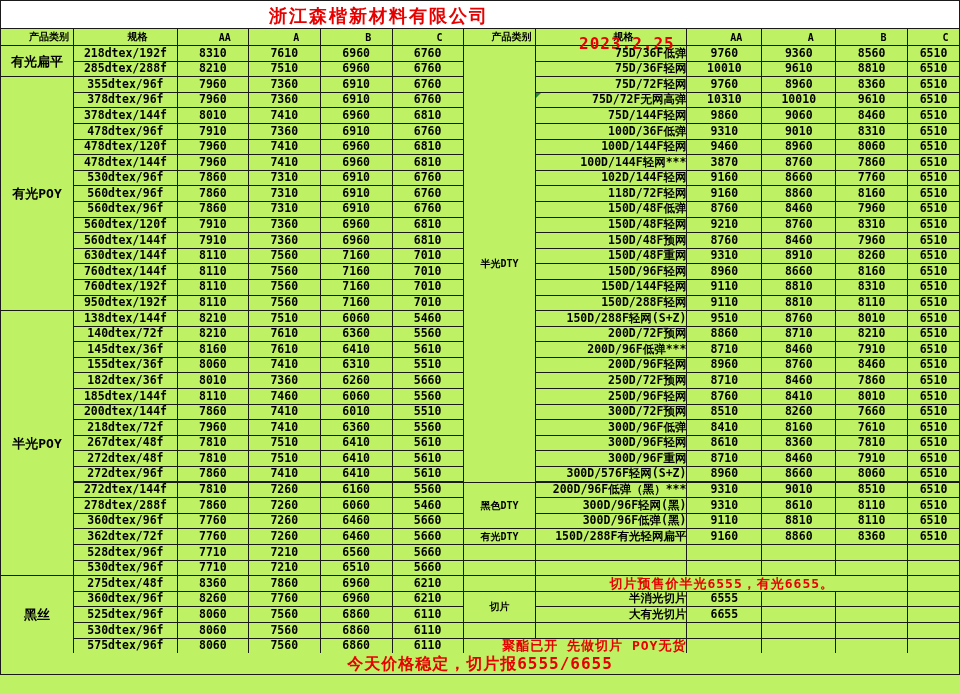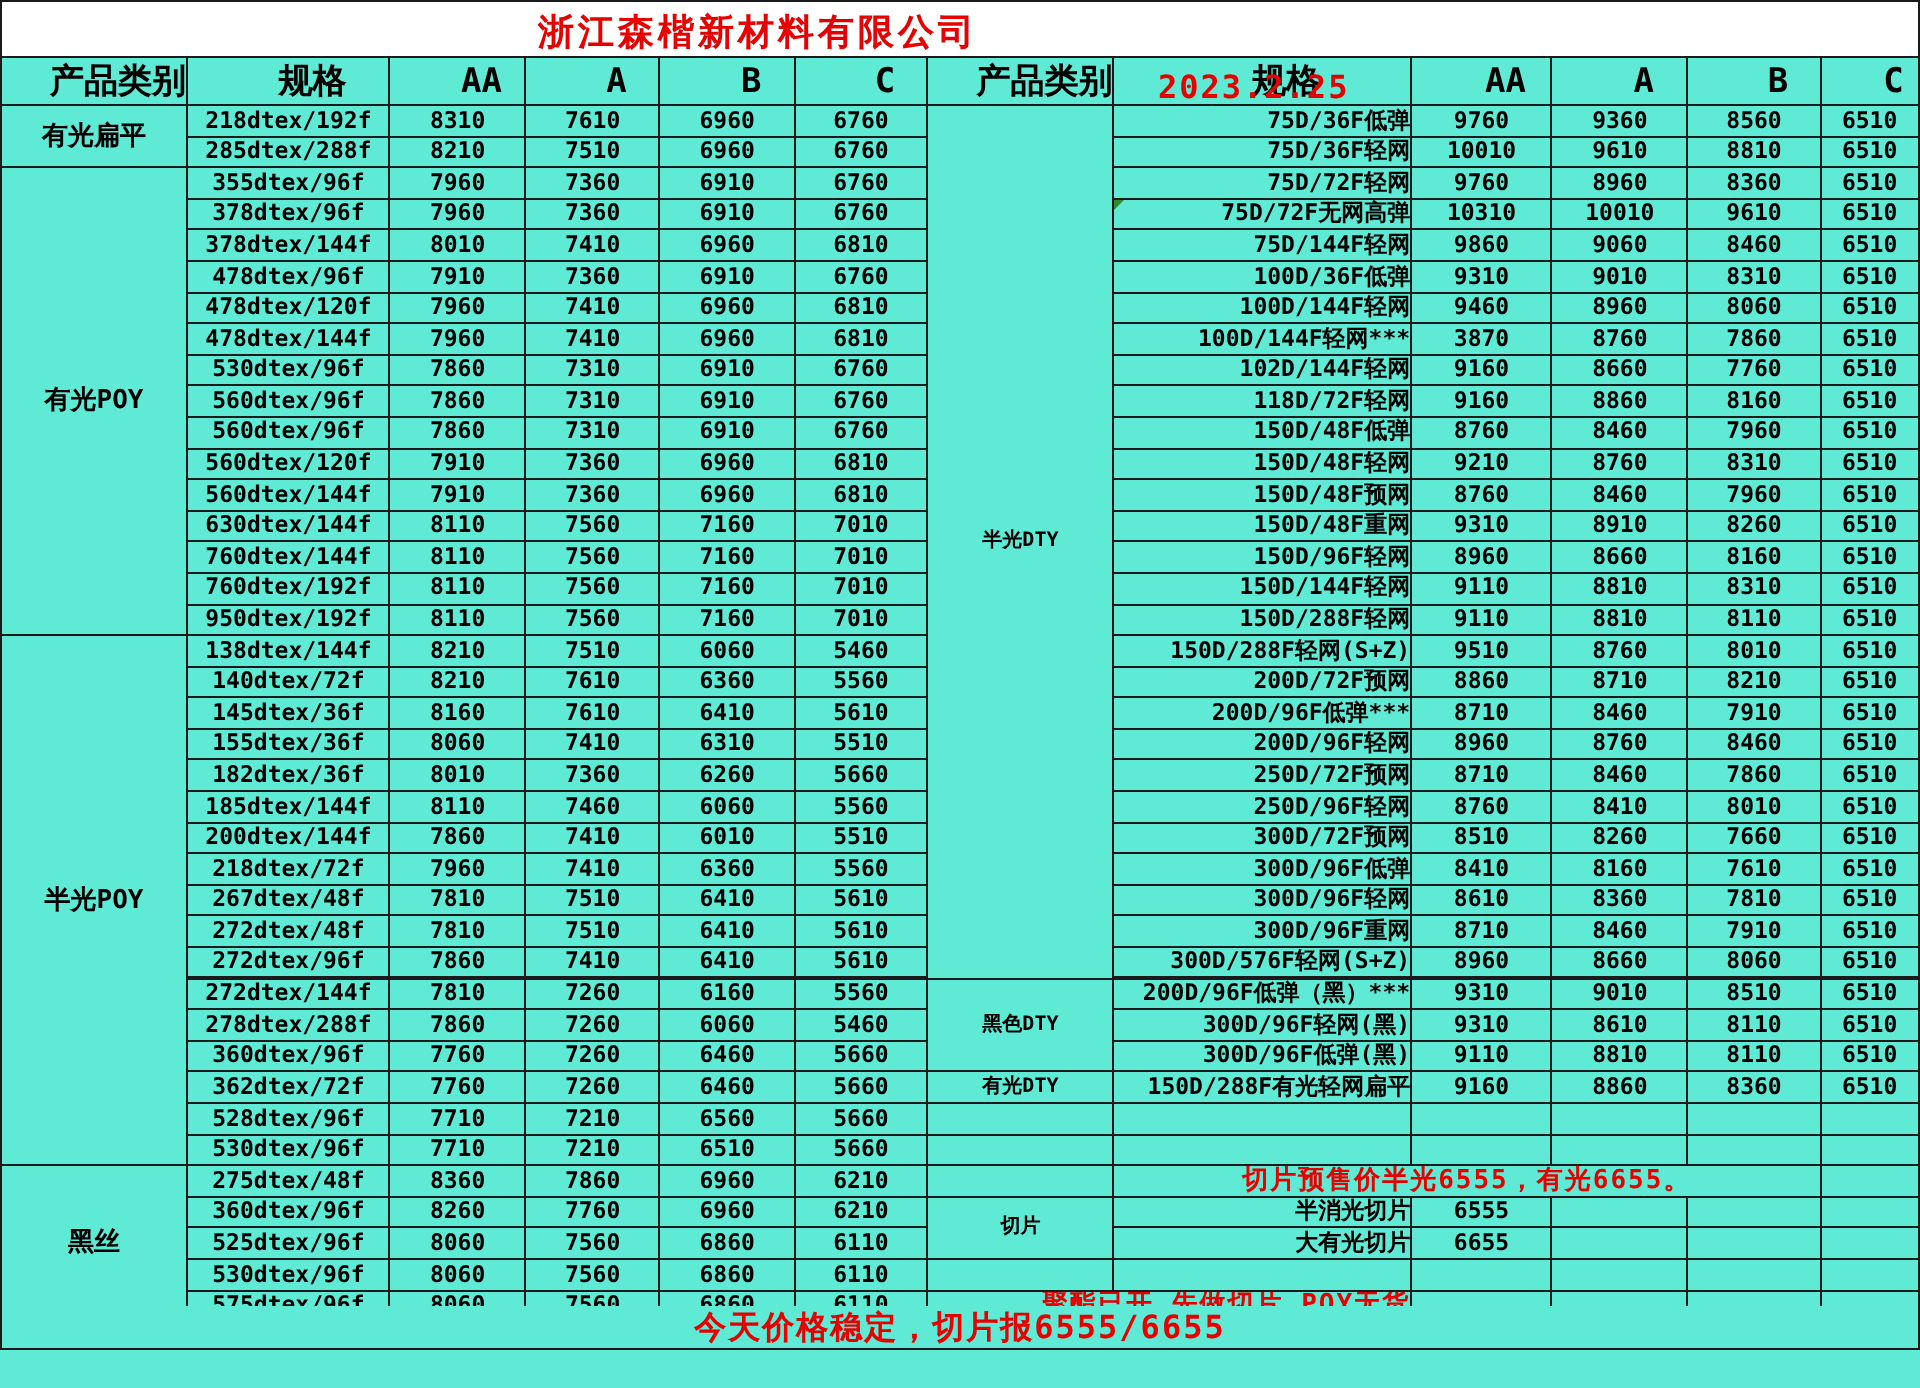--- a/index.html
+++ b/index.html
@@ -1,33 +1,33 @@
 <!DOCTYPE html>
 <html style="--red: #e60000; --green: #2e8b2e;"><head>
 <meta charset="utf-8">
 <style>
   :root { --red:#e60000; --green:#2e8b2e; --line:#1a1a1a; }
   * { box-sizing:border-box; margin:0; padding:0; }
   html,body { background:#fff; }
   body { width:960px; height:694px; overflow:hidden;
          font-family:"DejaVu Sans Mono","DejaVu Sans","Liberation Sans",sans-serif; color:#000; }
-  .sheet { position:relative; width:960px; height:694px; background:#5eead4; }
+  .sheet { position:relative; width:960px; height:694px; background:#bef264; }
 
   .title-row { position:relative; height:28px; border:1px solid var(--line); border-bottom:none; background:#fff; }
   .title { position:absolute; left:268px; top:3px; color:var(--red); font-weight:bold;
            font-size:18px; letter-spacing:2px; white-space:nowrap; }
   .date  { position:absolute; left:578px; top:4px; color:var(--red); font-weight:bold;
            font-size:16px; letter-spacing:1px; white-space:nowrap;margin-top:29px; }
 
   .tables { display:flex; height:625px; overflow:hidden; }
   table.grid { border-collapse:collapse; table-layout:fixed; height:625px; }
   table.right { margin-left:-1px; }
   .grid th, .grid td { border:1px solid var(--line); padding:0; text-align:center;
                        vertical-align:middle; font-weight:bold; overflow:hidden; white-space:nowrap; }
-  .grid th { font-size:17px; height:17px;padding-left:24px; }
+  .grid th { font-size:10px; height:17px;padding-left:24px; }
   .grid tbody tr { height:15.6px; }
   .grid td { font-size:11.5px; line-height:1; }
   .grid td.cat  { font-size:13px; }
   .grid td.spec { font-size:11.5px; position:relative; }
   .right td.spec { text-align:right; padding-left:3px; }
   .right td.cat  { font-size:10px; }
   tr.thick td { border-bottom-width:2px; }
   td.note-center { color:var(--red); font-size:13px; text-align:center; letter-spacing:1px; }
   td.note-left   { color:var(--red); font-size:13px; text-align:right; padding-left:4px; letter-spacing:1px; }
   .corner { position:absolute; left:0; top:0; width:0; height:0;

